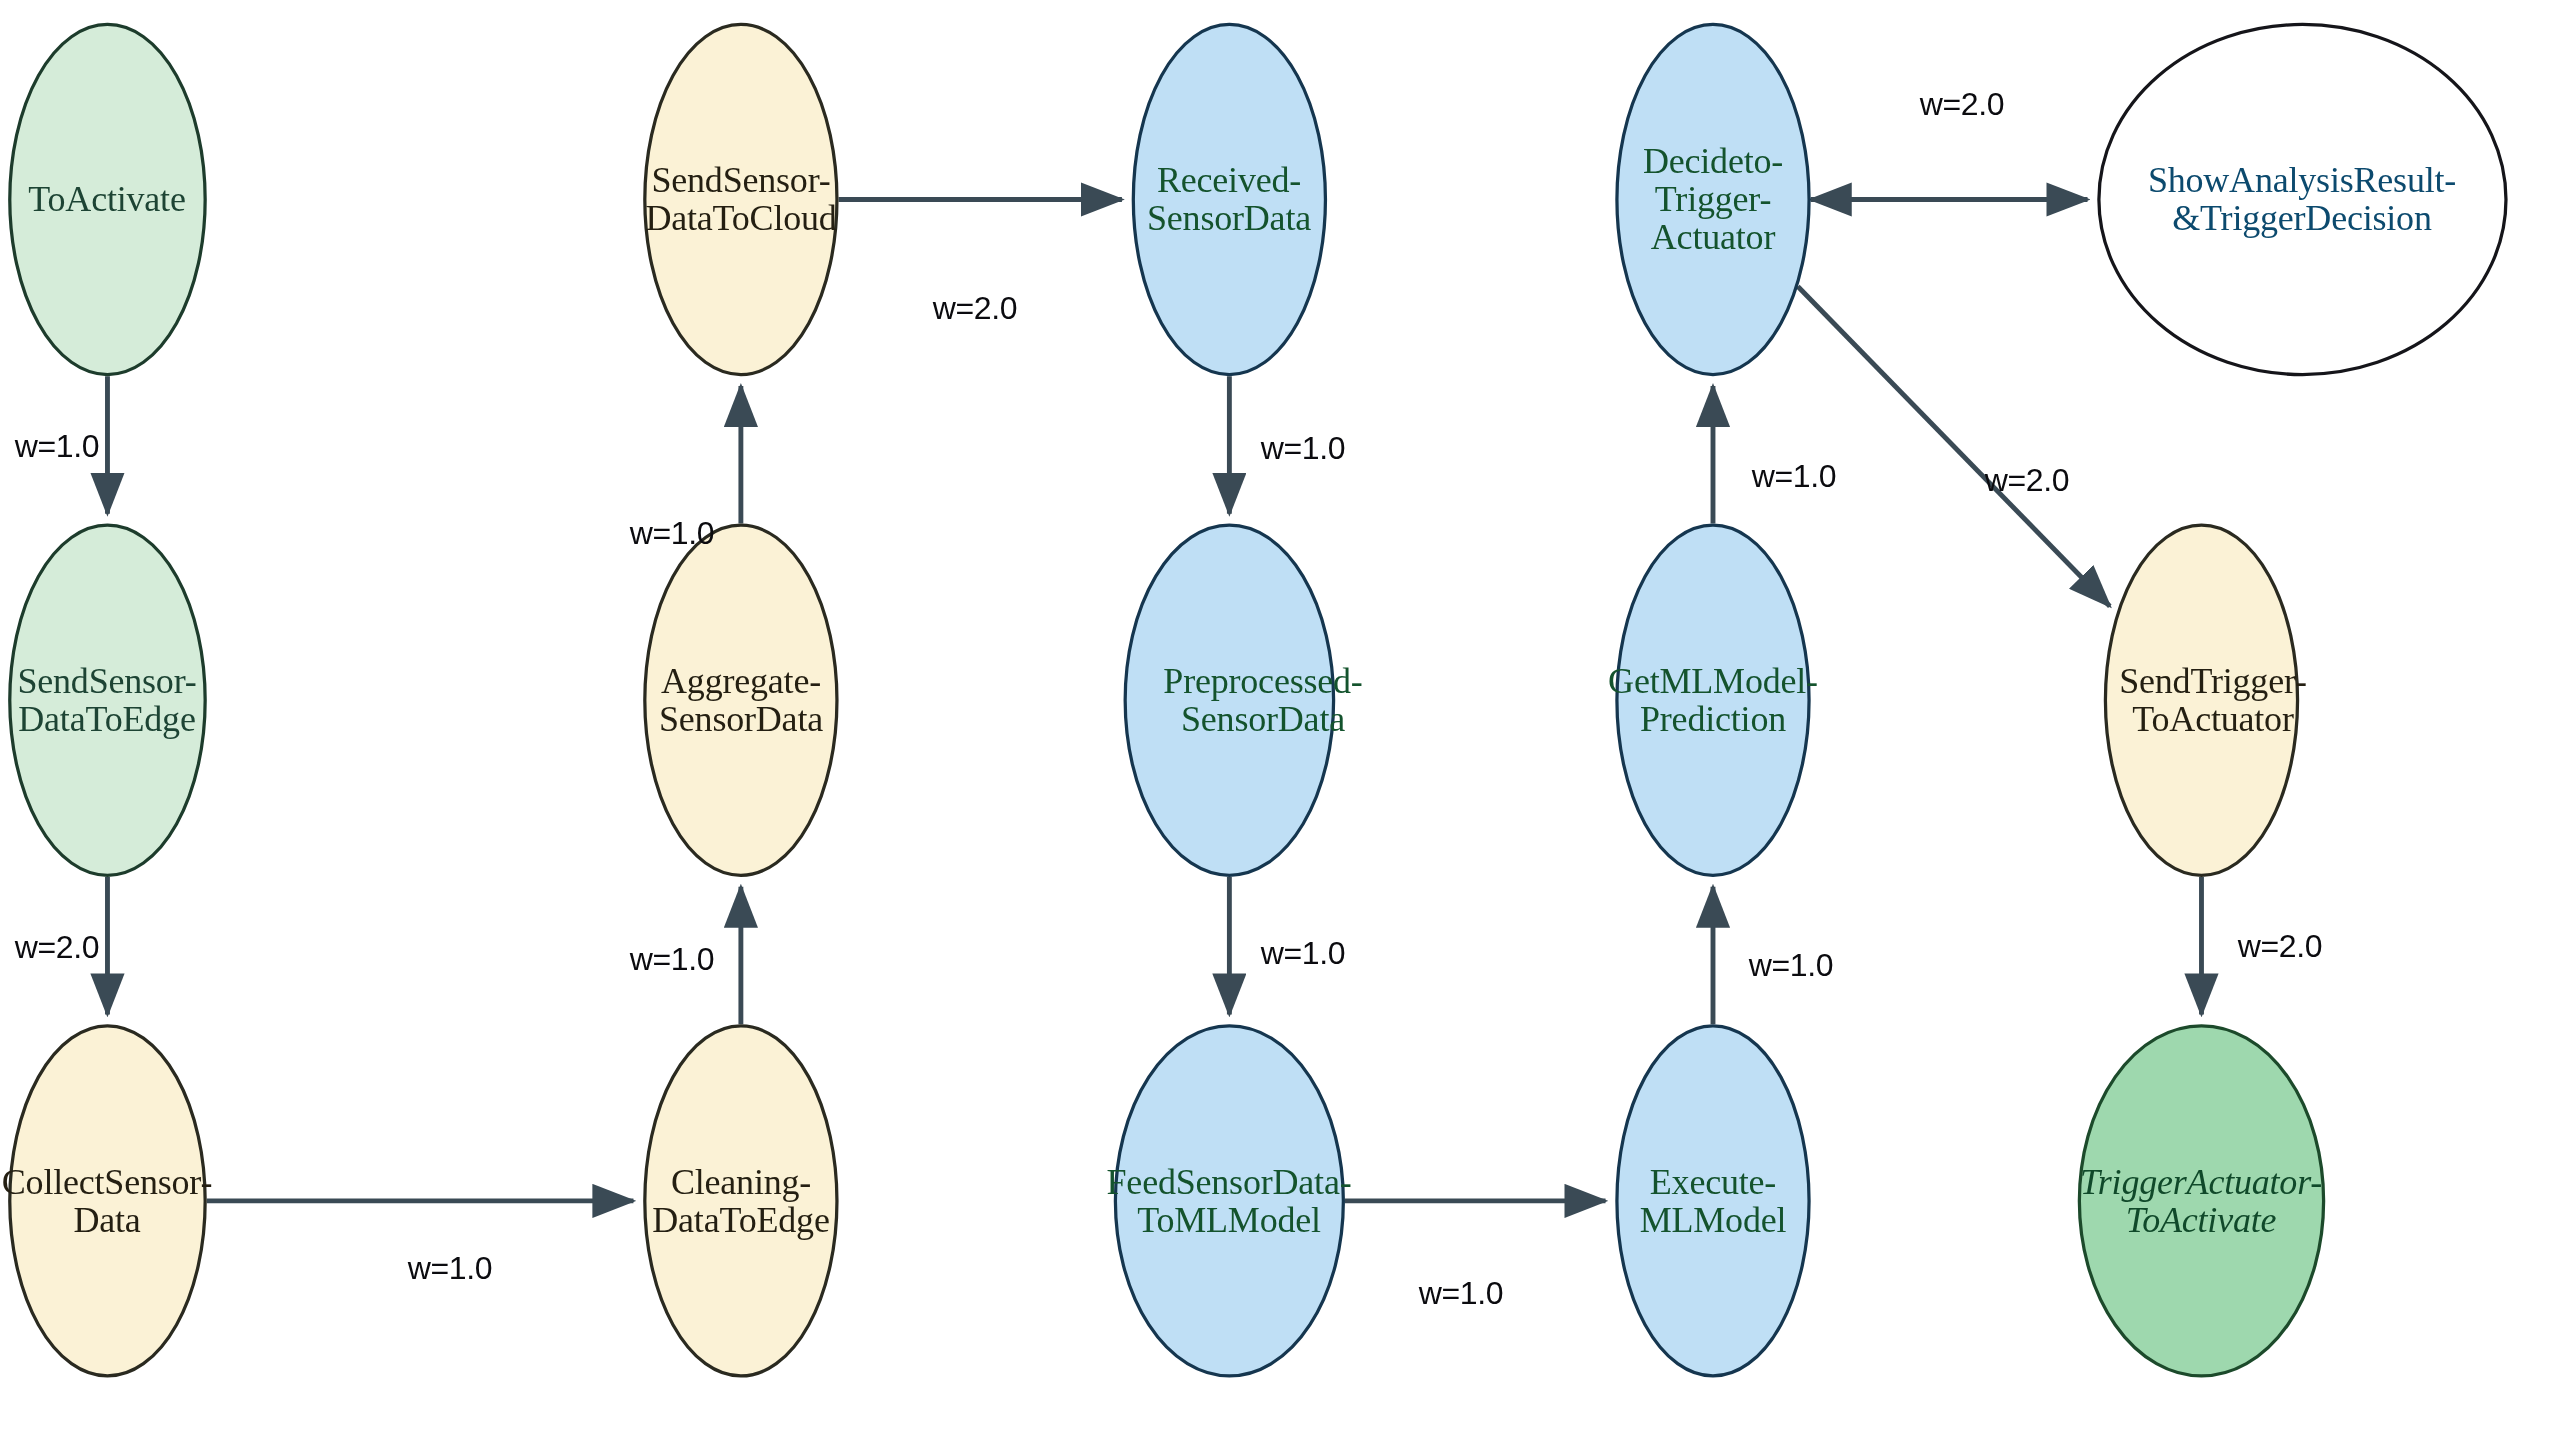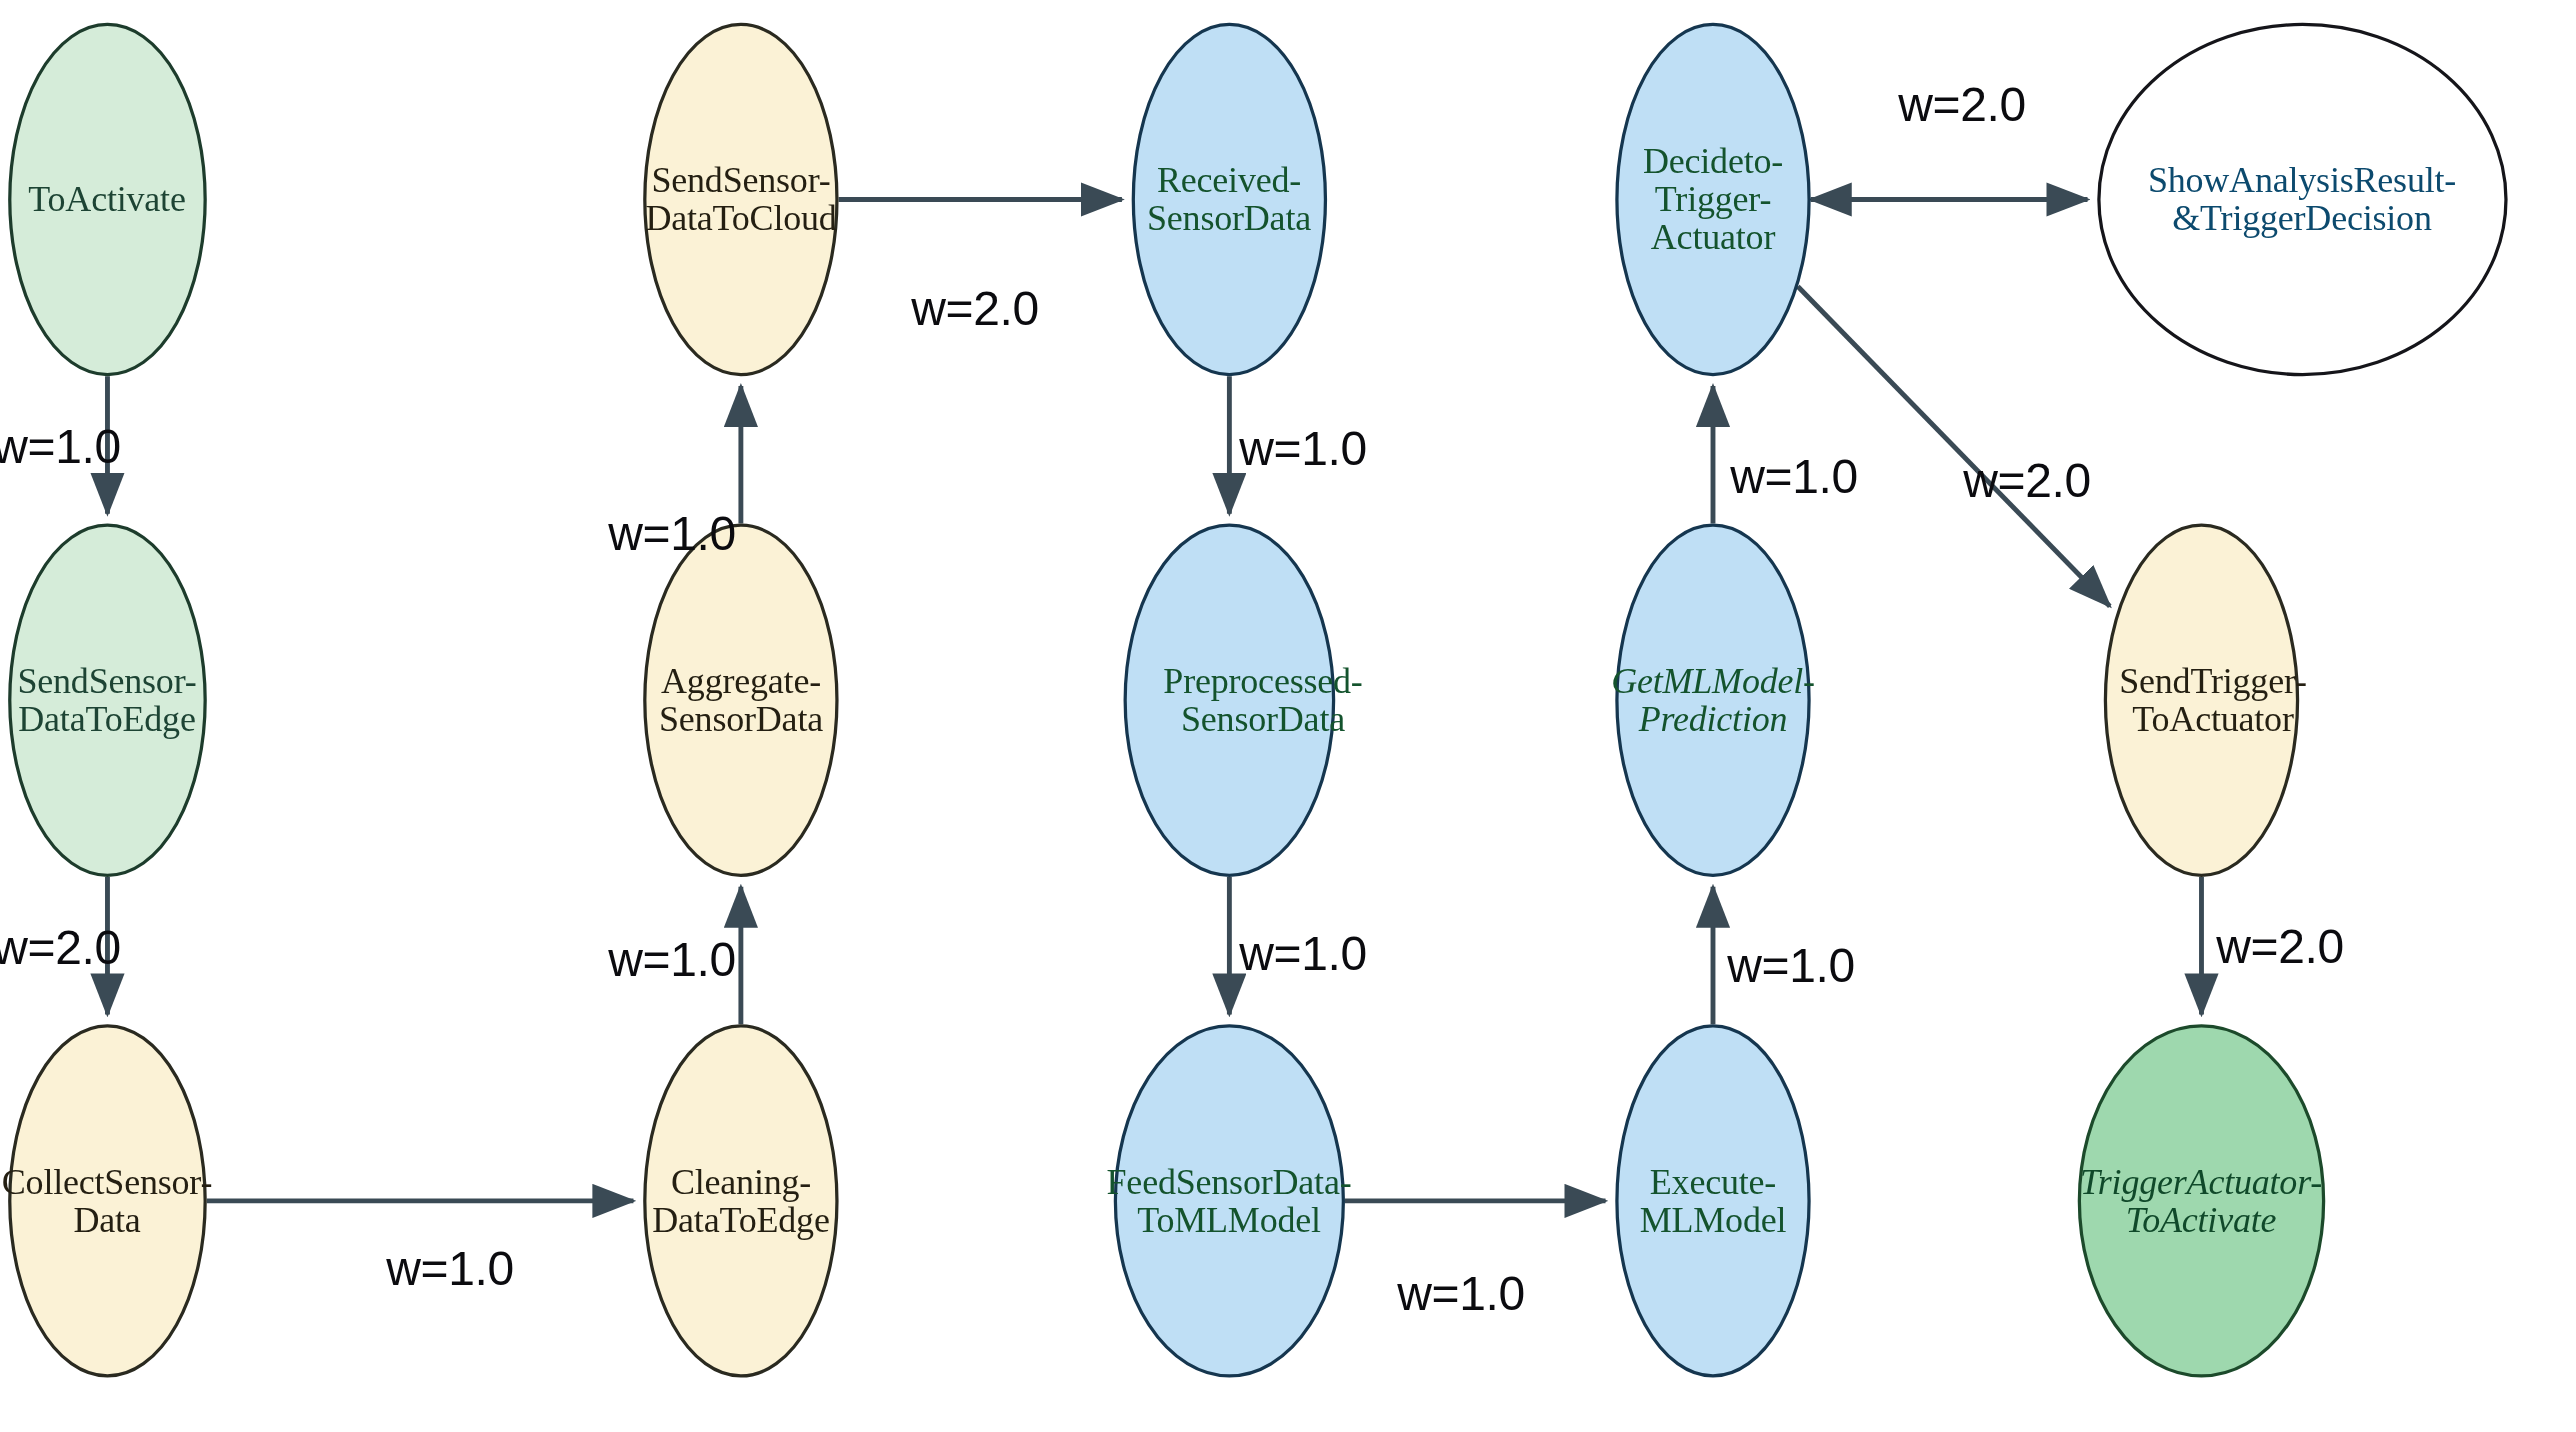--- a/index.html
+++ b/index.html
@@ -46,21 +46,21 @@
   .node-label.blue  { color: #14532d; }
   .node-label.green { color: #1d4434; }
   .node-label.green2{ color: #10492a; font-style: italic; }
   .node-label.cream { color: #241f12; }
   .node-label.white { color: #0c4a6e; }
 
   .edge-label {
     position: absolute;
     transform: translate(-50%, -50%);
     font-family: "Liberation Sans", "DejaVu Sans", sans-serif;
-    font-size: 48px;
+    font-size: 32px;
     color: #0b0b0f;
     white-space: pre;
     letter-spacing: -0.4px;
   }
   .edge-line {
     stroke: #3a4a55;
     stroke-width: 6;
     fill: none;
   }
   .edge-arrow {
@@ -130,21 +130,21 @@
 DataToEdge</div>
       <div class="node-label blue" style="left: 1229px; top: 199px;">Received-
 SensorData</div>
       <div class="node-label blue" style="left: 1263px; top: 700px;">Preprocessed-
 SensorData</div>
       <div class="node-label blue" style="left: 1229px; top: 1201px;">FeedSensorData-
 ToMLModel</div>
       <div class="node-label blue" style="left: 1713px; top: 199px;">Decideto-
 Trigger-
 Actuator</div>
-      <div class="node-label blue" style="left: 1713px; top: 700px; font-style: italic;">GetMLModel-
+      <div class="node-label blue" style="left: 1713px; top: 700px;">GetMLModel-
 Prediction</div>
       <div class="node-label blue" style="left: 1713px; top: 1201px;">Execute-
 MLModel</div>
       <div class="node-label white" style="left: 2302px; top: 199px;">ShowAnalysisResult-
 &amp;TriggerDecision</div>
       <div class="node-label cream" style="left: 2201px; top: 700px; margin-left: 12px;">SendTrigger-
 ToActuator</div>
       <div class="node-label green2" style="left: 2201px; top: 1201px;">TriggerActuator-
 ToActivate</div>
     </div>

